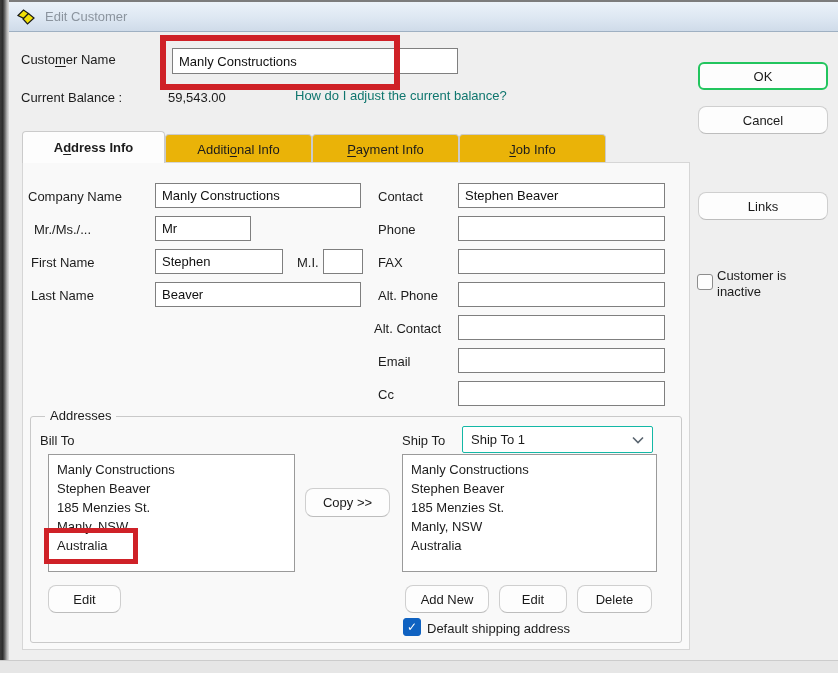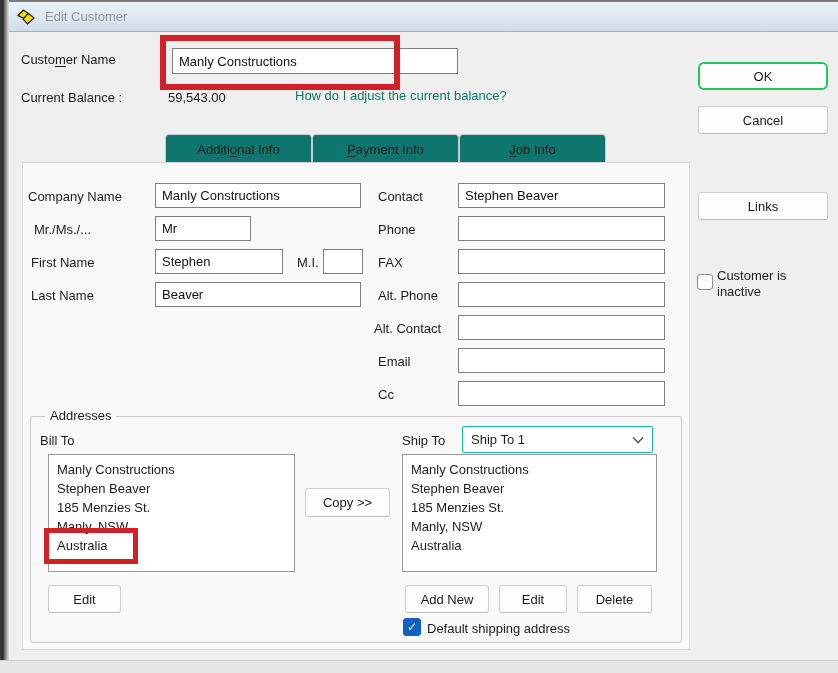--- a/index.html
+++ b/index.html
@@ -22,27 +22,27 @@
 
   .flabel { position:absolute; white-space:nowrap; color:#1c1c1c; }
   .mn { text-decoration:underline; text-underline-offset:2px; }
 
   input.tbox { position:absolute; border:1px solid #7f7f7f; background:#fff; font:13px "Liberation Sans","DejaVu Sans",sans-serif;
     padding:2px 6px; color:#101010; }
 
   .link { position:absolute; color:#0f766e; cursor:pointer; white-space:nowrap; }
 
   .btn { position:absolute; background:#fdfdfd; border:1px solid #cfcfcf; border-bottom-color:#bdbdbd;
-    border-radius:3px; font:13px "Liberation Sans","DejaVu Sans",sans-serif; color:#1a1a1a;
+    border-radius:8px; font:13px "Liberation Sans","DejaVu Sans",sans-serif; color:#1a1a1a;
     display:flex; align-items:center; justify-content:center; cursor:pointer; }
   .side-btn { left:689px; width:130px; height:28px; }
   .btn-ok { border:2px solid #22c55e; border-radius:6px; }
 
   .tab { position:absolute; display:flex; align-items:center; justify-content:center;
-    border:1px solid #cbcbcb; border-bottom:none; border-radius:4px 4px 0 0; background:#0f766e; cursor:pointer; }
+    border:1px solid #cbcbcb; border-bottom:none; border-radius:4px 4px 0 0; background:#eab308; cursor:pointer; }
   .tab.active { background:#fdfdfd; font-weight:bold; z-index:5; }
 
   .panel { position:absolute; left:13px; top:160px; width:668px; height:488px;
     background:#f9f9f9; border:1px solid #d6d6d6; }
 
   .groupbox { position:absolute; left:21px; top:414px; width:652px; height:227px;
     border:1px solid #c9c9c9; border-radius:3px; }
   .groupbox-legend { position:absolute; left:14px; top:-9px; background:#f9f9f9; padding:0 5px; color:#1c1c1c; }
 
   .addr-box { position:absolute; background:#fff; border:1px solid #9a9a9a; padding:5px 8px; line-height:19px; cursor:text; }
@@ -136,20 +136,23 @@
     <span class="flabel" id="bal-label">Current Balance :</span>
     <span class="flabel" id="bal-value">59,543.00</span>
     <a class="link" id="bal-link">How do I adjust the current balance?</a>
 
     <div class="btn side-btn btn-ok" id="btn-ok">OK</div>
     <div class="btn side-btn" id="btn-cancel">Cancel</div>
     <div class="btn side-btn" id="btn-links">Links</div>
     <div class="checkbox unchecked" id="inactive-check"></div>
     <span class="flabel" id="inactive-label">Customer is inactive</span>
 
+    <div class="tab active" id="tab-address">
+        <span><span>A</span><span class="mn">d</span><span>dress Info</span></span>
+      </div>
     <div class="tab" id="tab-additional">
         <span><span>Additi</span><span class="mn">o</span><span>nal Info</span></span>
       </div>
     <div class="tab" id="tab-payment">
         <span><span></span><span class="mn">P</span><span>ayment Info</span></span>
       </div>
     <div class="tab" id="tab-job">
         <span><span></span><span class="mn">J</span><span>ob Info</span></span>
       </div>
 

